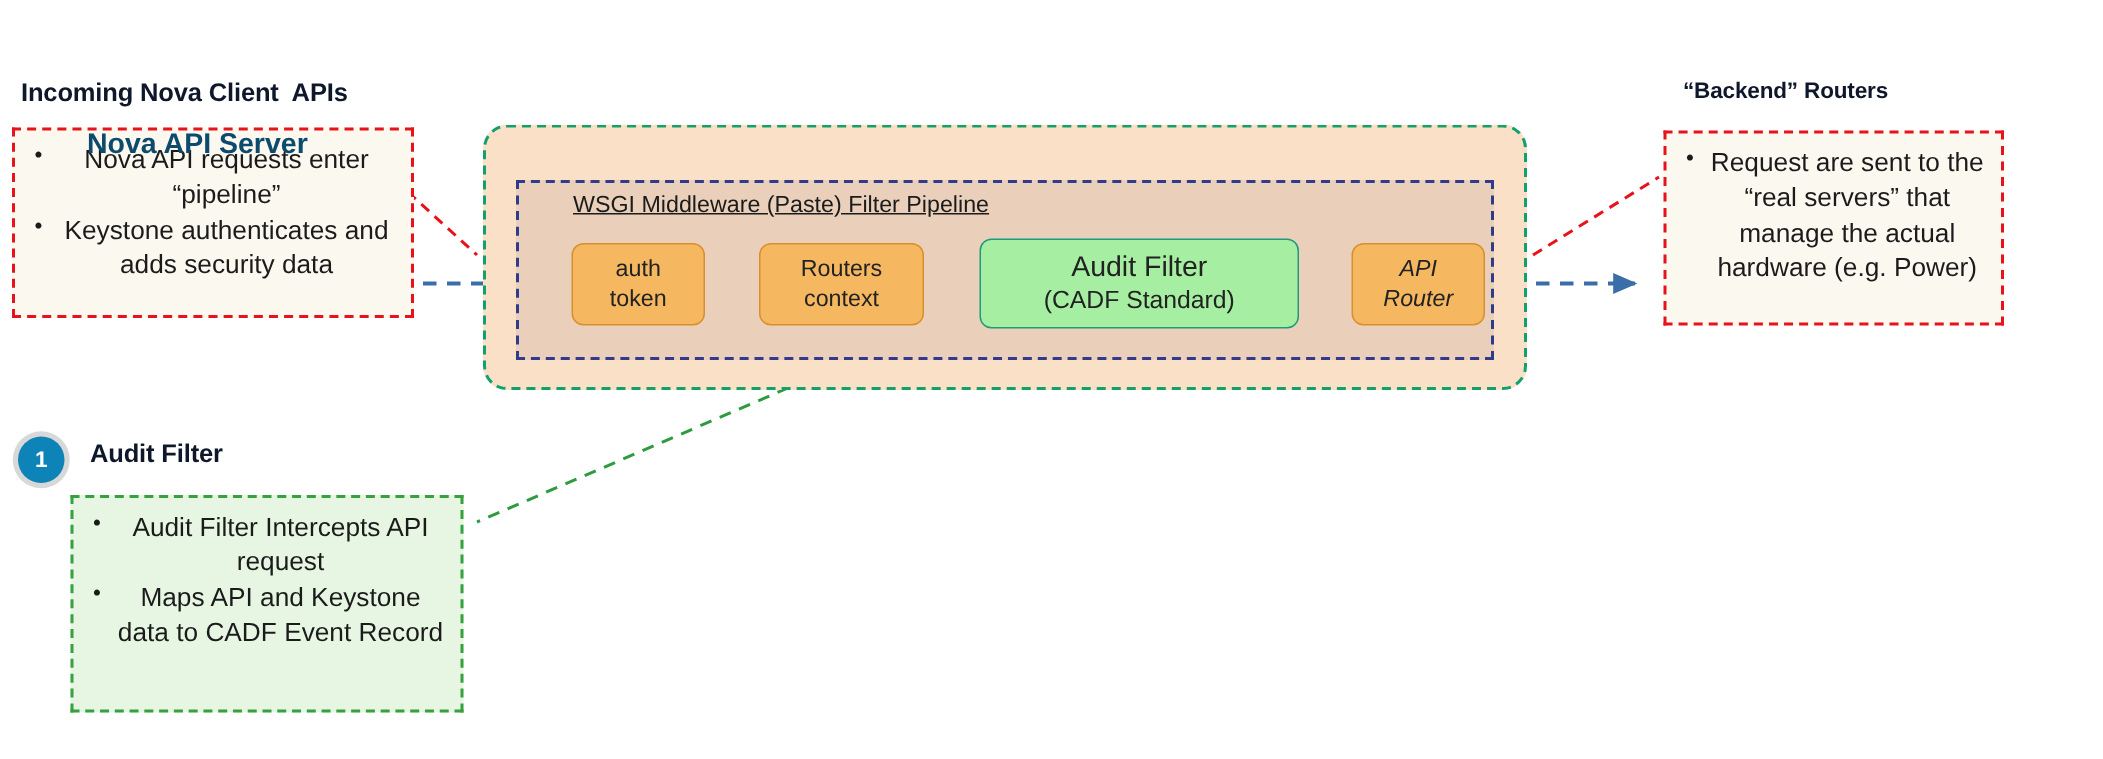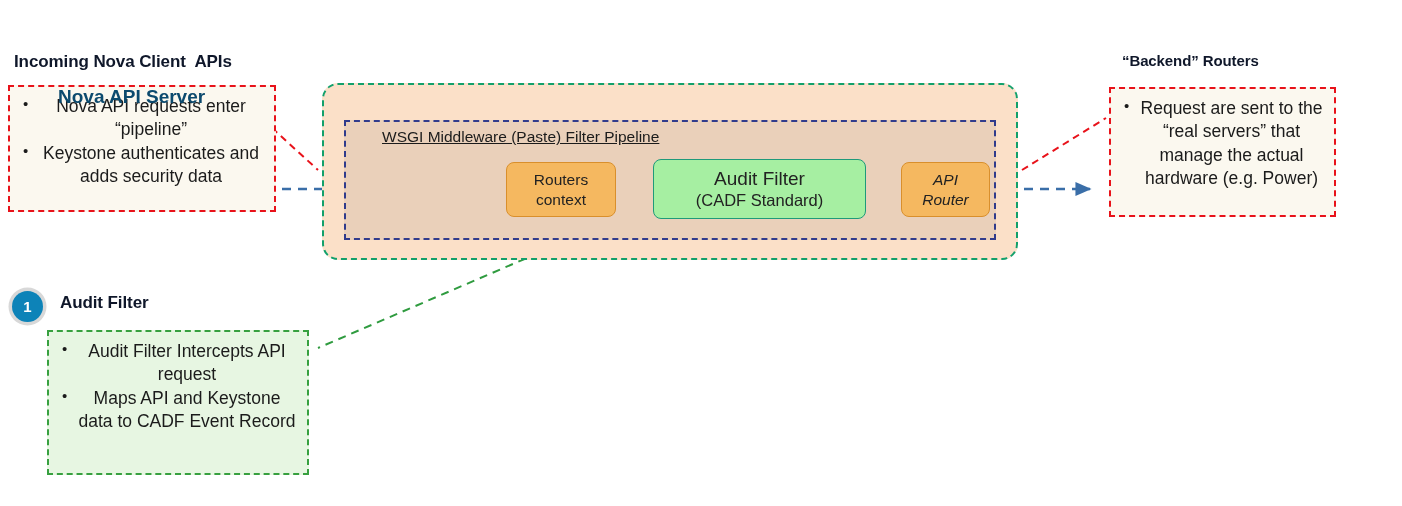--- a/index.html
+++ b/index.html
@@ -174,20 +174,24 @@
       <li>Request are sent to the “real servers” that manage the actual hardware (e.g. Power)</li>
     </ul>
   </div>
 
   <div id="nova-server"></div>
   <div id="nova-server-title">Nova API Server</div>
 
   <div id="wsgi-box"></div>
   <div id="wsgi-title">WSGI Middleware (Paste) Filter Pipeline</div>
 
+  <div class="stage-box box-orange" id="box-auth">
+    <span class="ln ln1">auth</span>
+    <span class="ln ln2">token</span>
+  </div>
 
   <div class="stage-box box-orange" id="box-keystone">
     <span class="ln ln1">Routers</span>
     <span class="ln ln2">context</span>
   </div>
 
   <div class="stage-box box-green" id="box-audit">
     <span class="ln ln1">Audit Filter</span>
     <span class="ln ln2">(CADF Standard)</span>
   </div>

